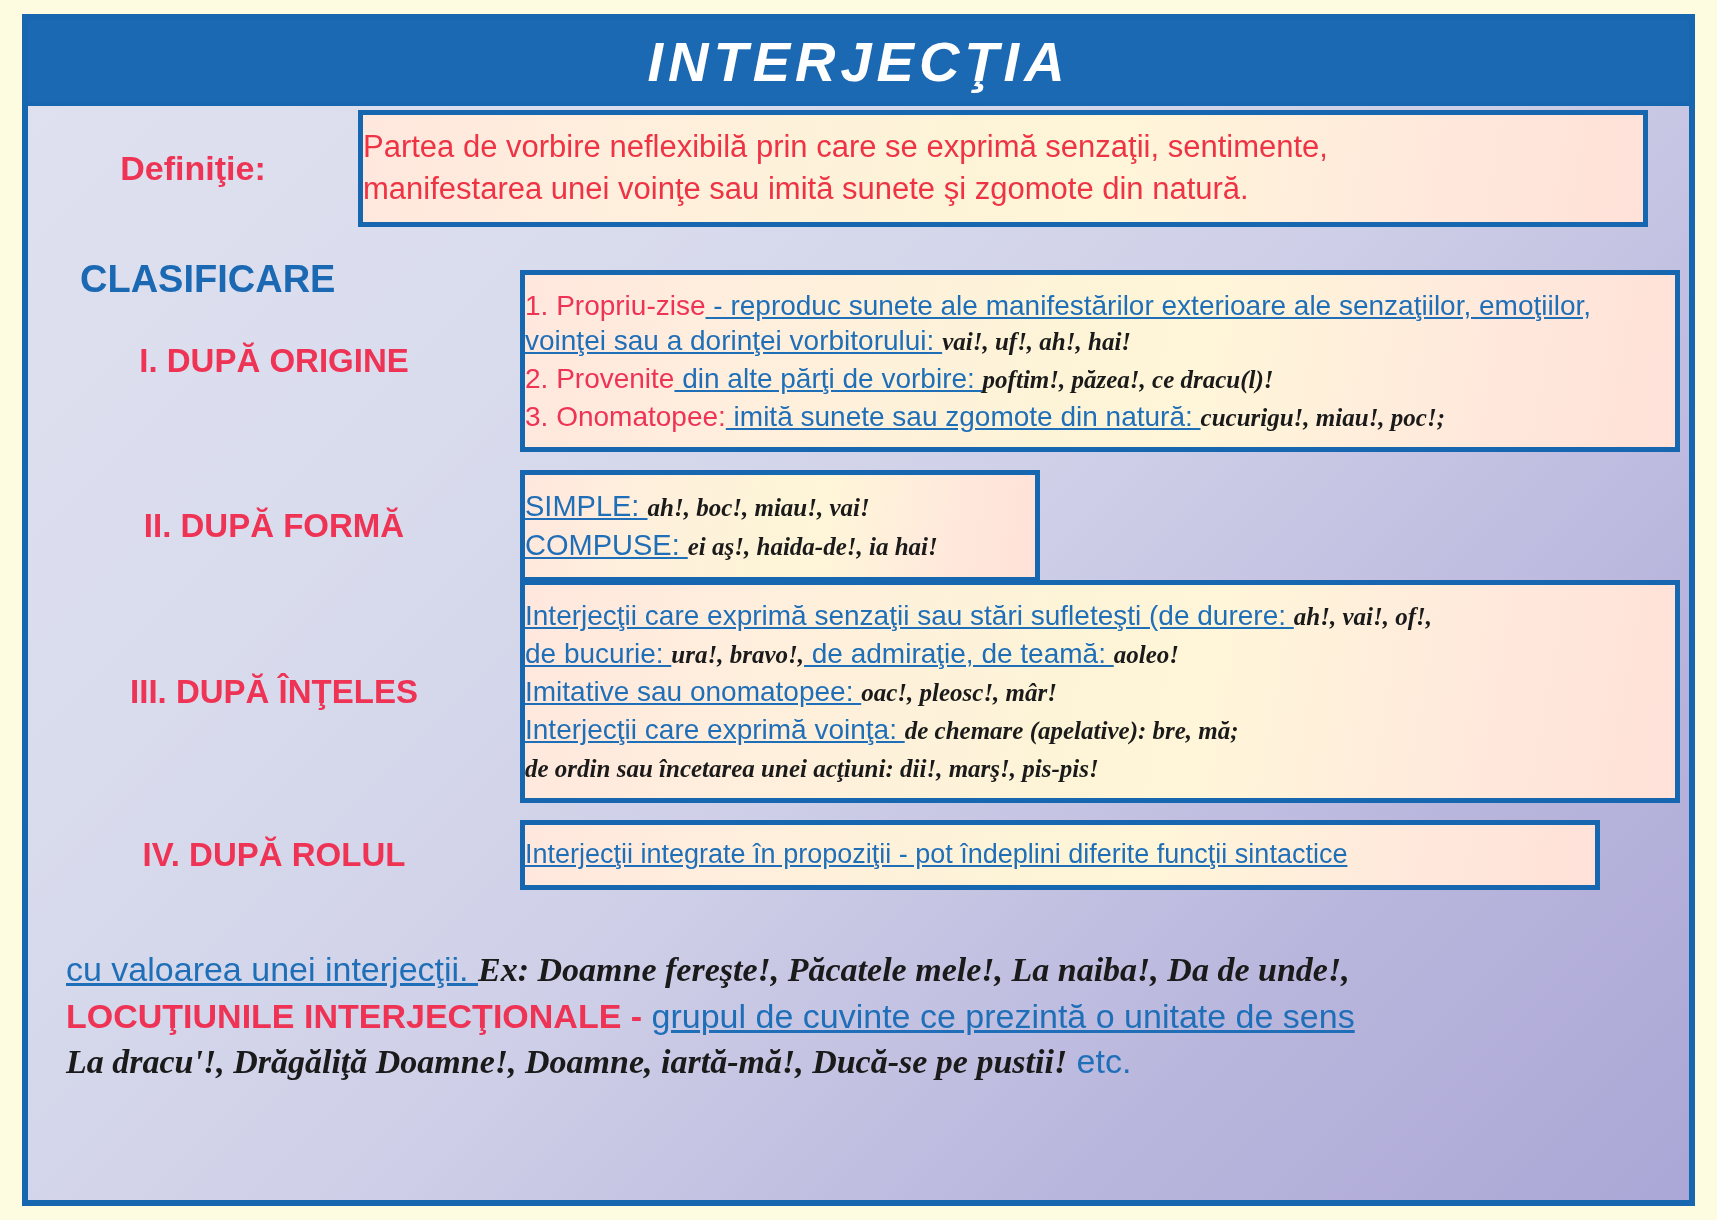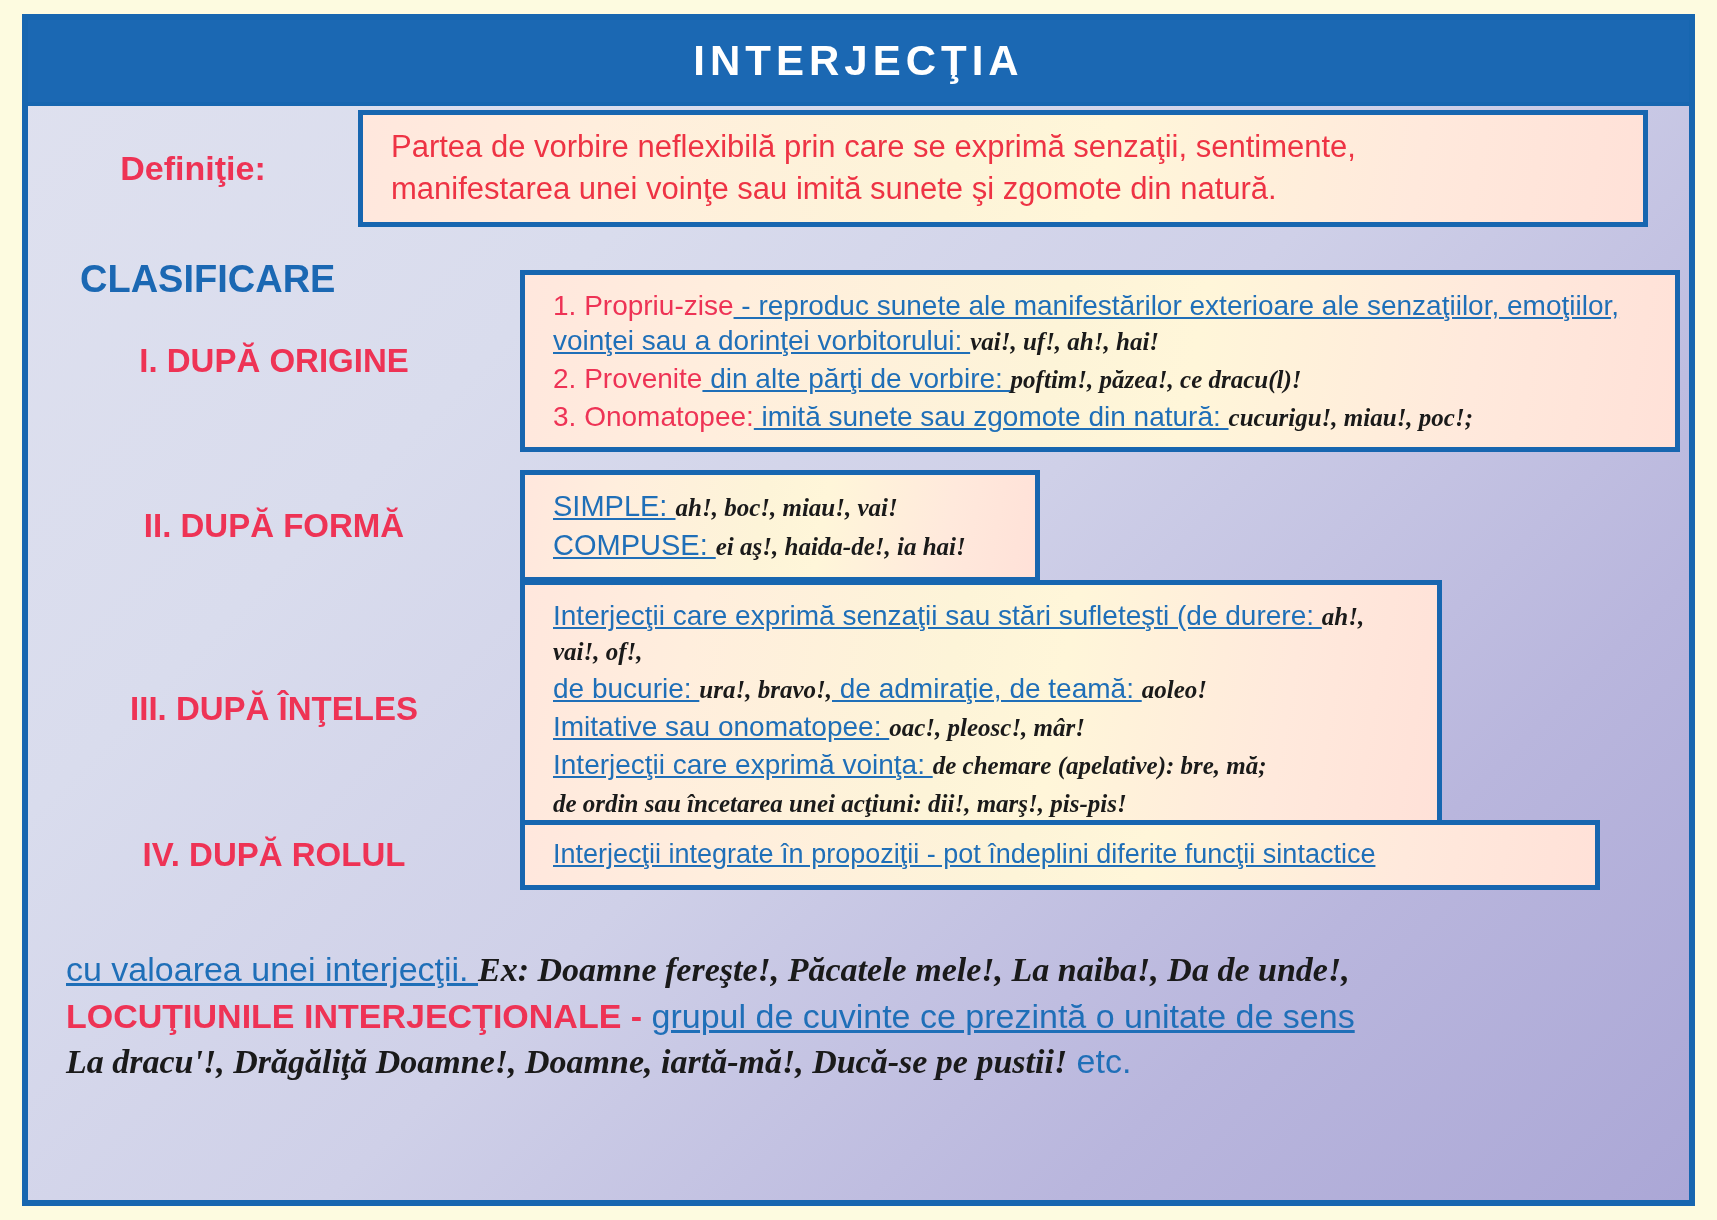--- a/index.html
+++ b/index.html
@@ -28,30 +28,31 @@
   #titlebar {
     height: 86px;
     background: #1b68b3;
     border-bottom: 4px solid #1766b0;
     display: flex;
     align-items: center;
     justify-content: center;
   }
   #title {
     color: #ffffff;
-    font-size: 42px;
+    font-size: 56px;
     font-weight: bold;
     letter-spacing: 5px;
+    font-style: italic;
   }
 
   
   .box {
     border: 5px solid #1766b0;
     background: linear-gradient(100deg, #ffe7dd 0%, #ffeedd 18%, #fdf4d8 46%, #fff6d9 58%, #ffe9dc 82%, #ffe1d8 100%);
-    padding: 10px 28px;
+    padding: 10px 0;
   }
 
   
   .label-red {
     color: #ee3355;
     font-size: 33px;
     font-weight: bold;
     line-height: 1.15;
   }
 
@@ -107,21 +108,21 @@
   }
   .sec-body { flex: none; }
 
   #sec1 { top: 250px; }
   #sec1 .sec-body { width: 1160px; font-size: 28px; }
 
   #sec2 { top: 450px; }
   #sec2 .sec-body { width: 520px; font-size: 29px; }
 
   #sec3 { top: 560px; }
-  #sec3 .sec-body { width: 922px; font-size: 28px; }
+  #sec3 .sec-body { width: 1160px; font-size: 28px; }
 
   #sec4 { top: 800px; }
   #sec4 .sec-body { width: 1080px; font-size: 27px; }
 
   .ex { font-size: 25px; }
 
   
   #locutiuni {
     position: absolute;
     left: 38px; top: 925px;

